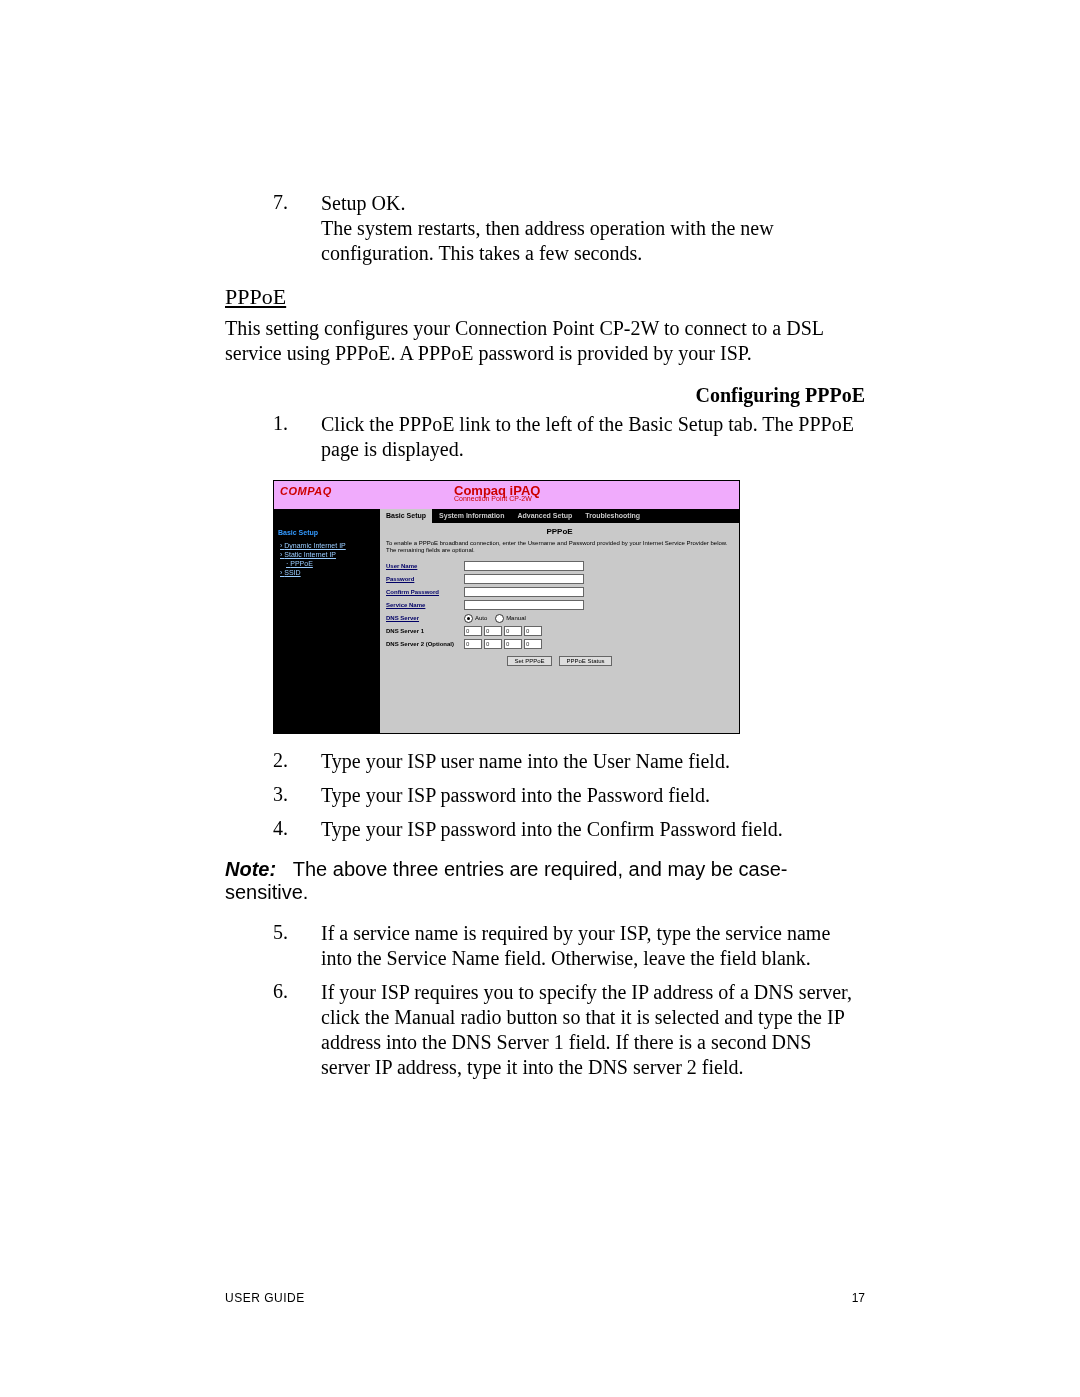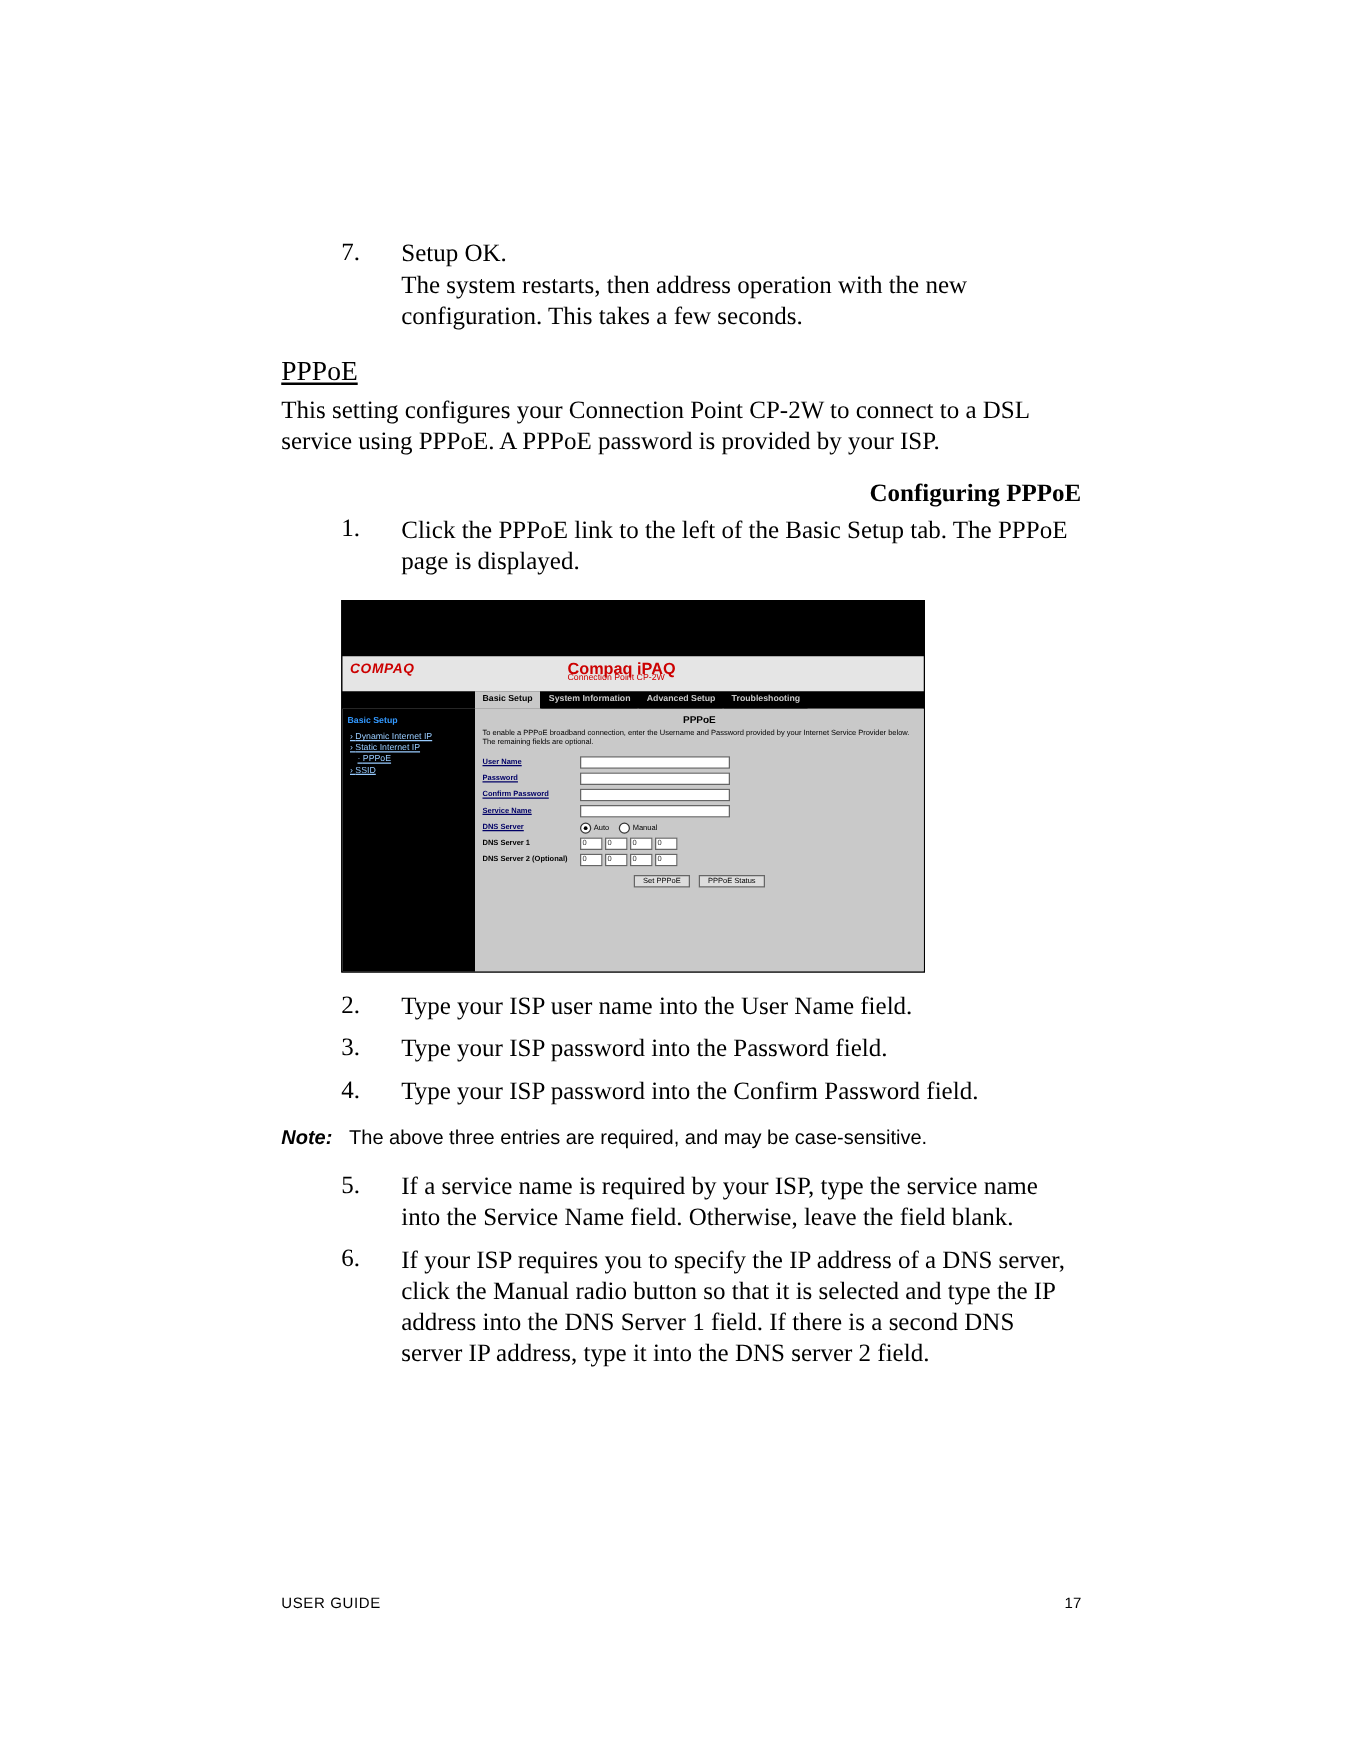--- a/index.html
+++ b/index.html
@@ -49,23 +49,22 @@
   }
   .screenshot {
     display: block;
     margin: 18px 0 14px 48px;
     width: 465px;
     background: #000;
     border: 1px solid #000;
   }
   .ss-header {
     height: 28px;
-    background: #e5e5e5;
+    background: #f0abfc;
     position: relative;
-    margin-top: 44px;
   }
   .compaq-logo {
     position: absolute;
     left: 6px;
     top: 4px;
     color: #c00;
     font-family: Arial, sans-serif;
     font-weight: 900;
     font-style: italic;
     font-size: 11px;
@@ -138,27 +137,27 @@
   .ss-label { width: 78px; color: #006; text-decoration: underline; font-weight: bold; font-size: 6px; }
   .ss-label.plain { text-decoration: none; color:#000; }
   .ss-input { width: 120px; height: 10px; background: #fff; border: 1px solid #666; box-sizing: border-box; }
   .ss-radio { width: 7px; height: 7px; border: 1px solid #333; border-radius: 50%; background:#fff; display:inline-block; margin-right:2px; vertical-align:middle; }
   .ss-radio.checked::after{content:"";display:block;width:3px;height:3px;background:#000;border-radius:50%;margin:2px;}
   .ss-ip { width: 18px; height: 10px; background: #fff; border: 1px solid #666; box-sizing: border-box; display:inline-block; font-size:6px; text-align:left; padding-left:1px; line-height:8px; color:#333; margin-right:2px;}
   .ss-btnrow { text-align: center; margin-top: 6px; }
   .ss-btn { display:inline-block; font-size:6px; background:#ddd; border:1px solid #666; padding:1px 6px; margin:0 3px; }
   .note-line {
     font-family: Arial, Helvetica, sans-serif;
-    font-size: 16px;
+    font-size: 20px;
     margin: 16px 0 16px 0;
   }
   .note-line .note-label { font-style: italic; font-weight: bold; }
   .footer {
     position: absolute;
-    bottom: 108px;
+    bottom: 92px;
     left: 225px;
     right: 215px;
     display: flex;
     justify-content: space-between;
     font-family: Arial, Helvetica, sans-serif;
     font-size: 12px;
   }
   .footer .ug { font-variant: small-caps; letter-spacing: 0.5px; }
   b { font-weight: normal; }
 </style>

